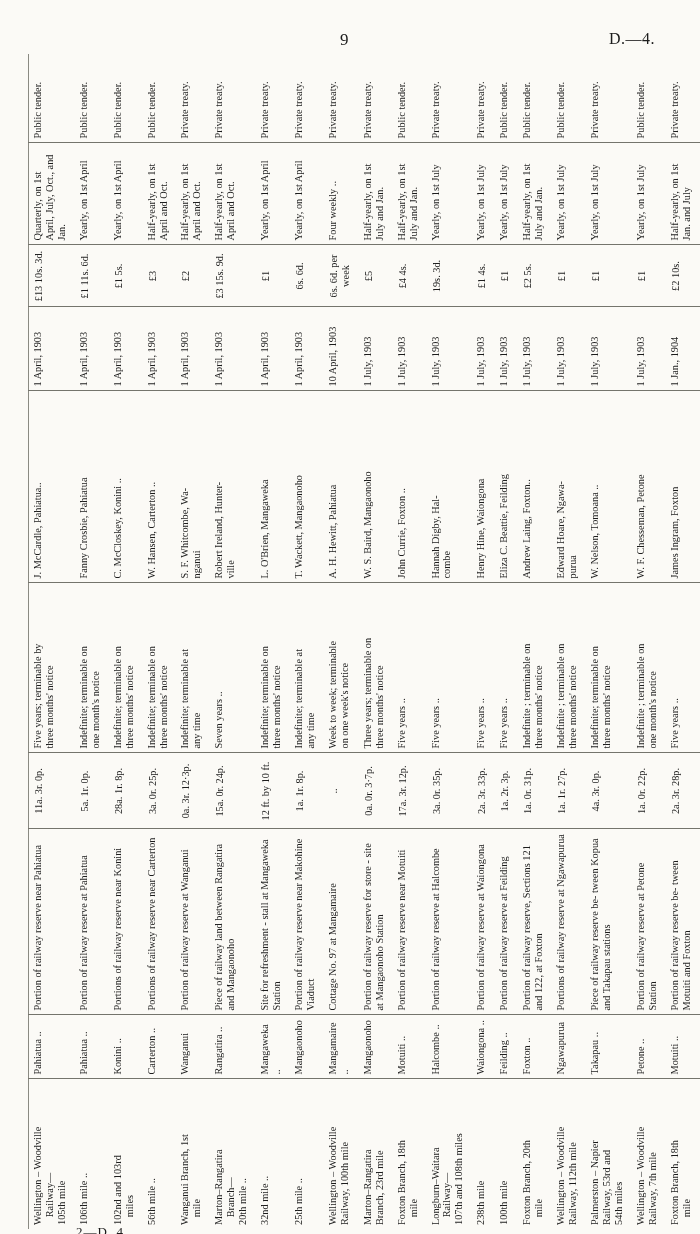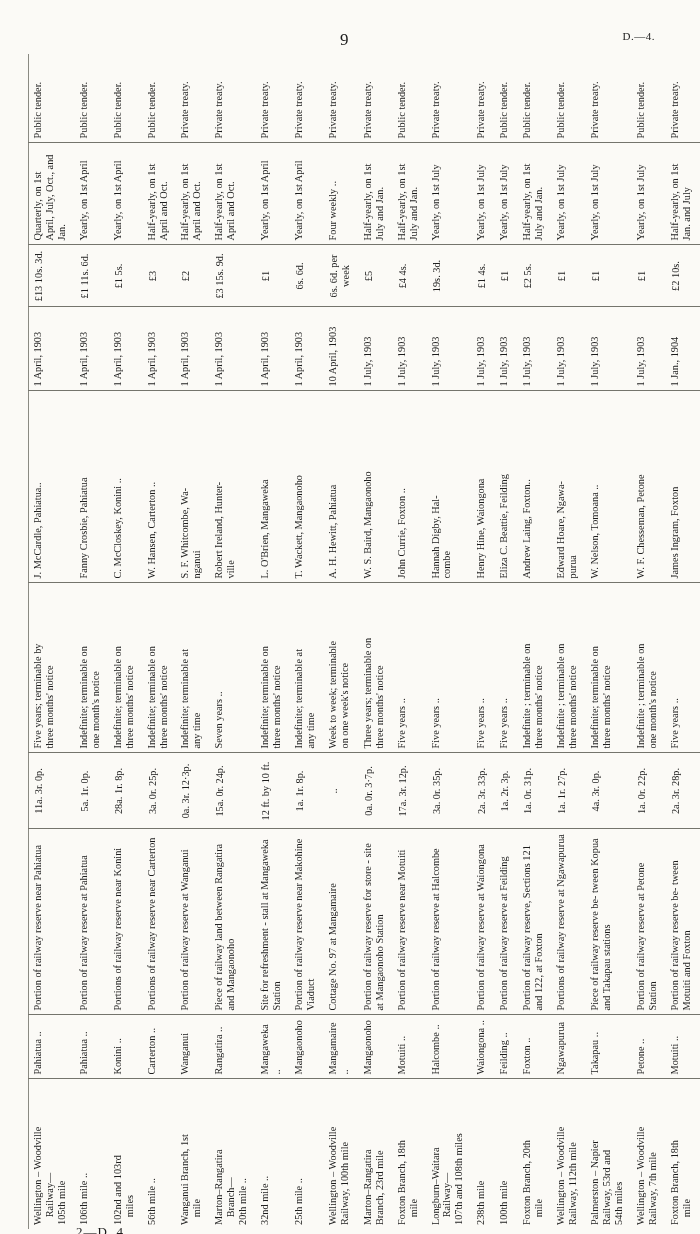--- a/index.html
+++ b/index.html
@@ -3,21 +3,21 @@
 <meta charset="utf-8">
 <style>
   html,body{margin:0;padding:0;}
   body{
     width:700px;height:1234px;position:relative;overflow:hidden;
     background:#fbfaf6;color:#1c1c1c;
     font-family:"Liberation Serif","DejaVu Serif",serif;
   }
   .page{position:absolute;inset:0;}
   .page-number{position:absolute;top:30px;left:340px;font-size:17px;}
-  .doc-ref{position:absolute;top:30px;right:45px;font-size:11px;letter-spacing:.5px;}
+  .doc-ref{position:absolute;top:30px;right:45px;font-size:16px;letter-spacing:.5px;}
   .footer-sig{position:absolute;left:76px;top:1224px;font-size:13px;letter-spacing:1px;}
 
   
   .table-rotated{
     position:absolute;
     width:1175px;height:655px;
     left:-232px;top:314px;
     transform:rotate(-90deg);
     transform-origin:50% 50%;
   }

